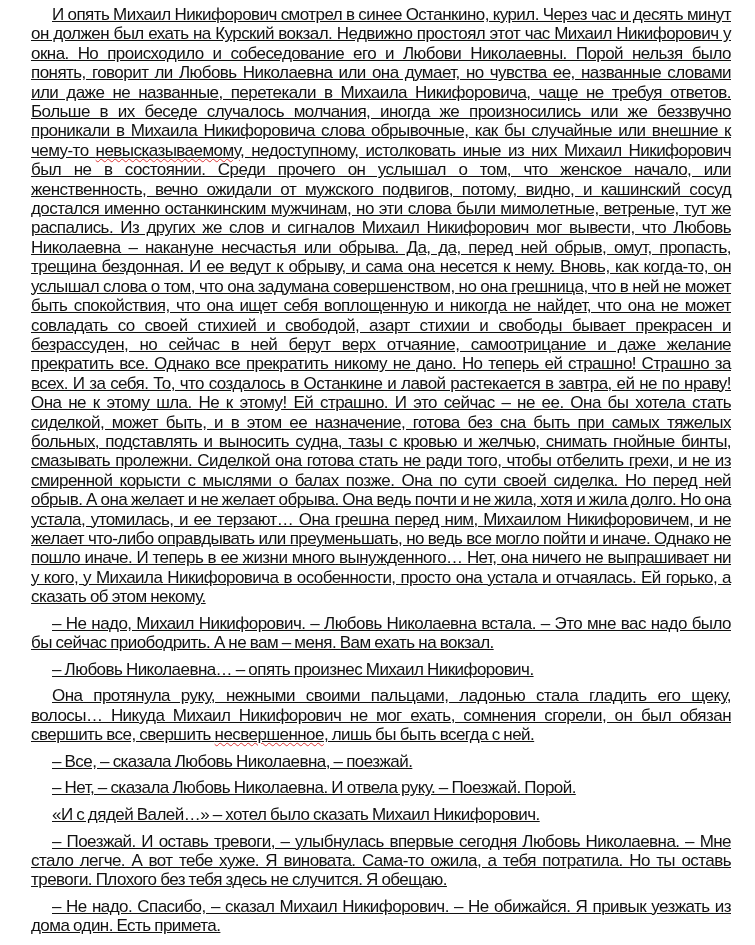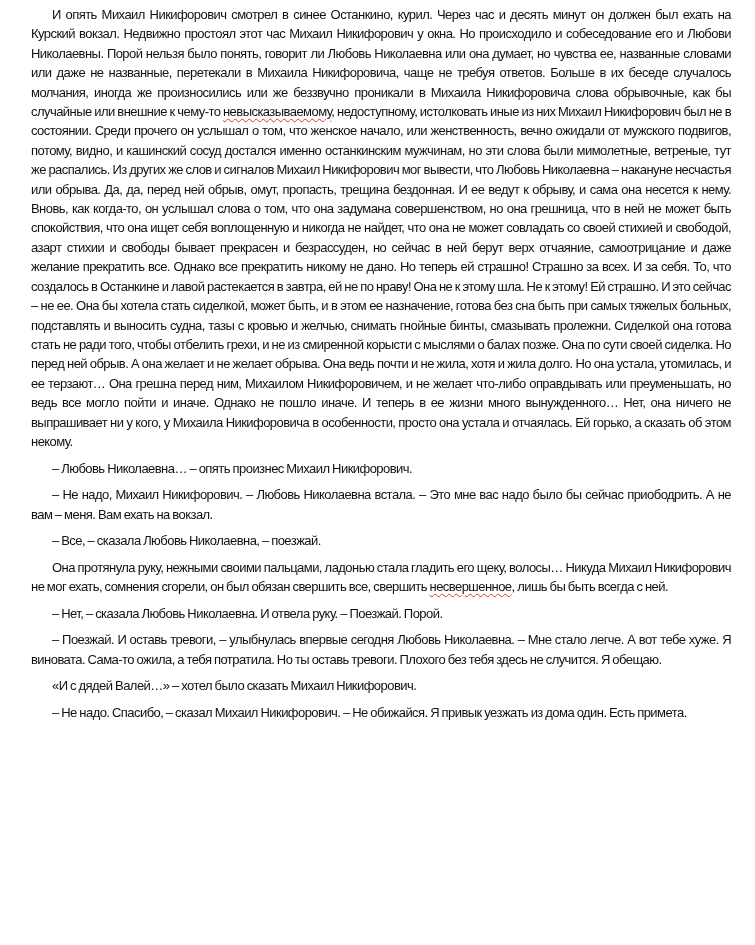--- a/index.html
+++ b/index.html
@@ -6,41 +6,42 @@
     body {
       width: 755px; height: 945px; overflow: hidden; position: relative;
       font-family: "Liberation Sans", sans-serif;
       color: #111111;
     }
     .page {
       position: absolute; left: 31px; top: 5px; width: 700px;
     }
     .para {
       margin: 0 0 7.2px 0;
-      font-size: 13px;
+      font-size: 17px;
       line-height: 19.4px;
       text-align: justify;
       text-indent: 21px;
       letter-spacing: -0.55px;
       word-spacing: -0.5px;
       font-stretch: condensed;
+      text-decoration: underline;
     }
     .squiggle {
       text-decoration: underline wavy #d33;
       text-decoration-thickness: 1px;
       text-underline-offset: 2px;
     }
   </style>
 </head>
 <body>
 
 <div class="page">
   <p class="para"><span>И опять Михаил Никифорович смотрел в синее Останкино, курил. Через час и десять минут он должен был ехать на Курский вокзал. Недвижно простоял этот час Михаил Никифорович у окна. Но происходило и собеседование его и Любови Николаевны. Порой нельзя было понять, говорит ли Любовь Николаевна или она думает, но чувства ее, названные словами или даже не названные, перетекали в Михаила Никифоровича, чаще не требуя ответов. Больше в их беседе случалось молчания, иногда же произносились или же беззвучно проникали в Михаила Никифоровича слова обрывочные, как бы случайные или внешние к чему-то </span><span class="squiggle">невысказываемому</span><span>, недоступному, истолковать иные из них Михаил Никифорович был не в состоянии. Среди прочего он услышал о том, что женское начало, или женственность, вечно ожидали от мужского подвигов, потому, видно, и кашинский сосуд достался именно останкинским мужчинам, но эти слова были мимолетные, ветреные, тут же распались. Из других же слов и сигналов Михаил Никифорович мог вывести, что Любовь Николаевна – накануне несчастья или обрыва. Да, да, перед ней обрыв, омут, пропасть, трещина бездонная. И ее ведут к обрыву, и сама она несется к нему. Вновь, как когда-то, он услышал слова о том, что она задумана совершенством, но она грешница, что в ней не может быть спокойствия, что она ищет себя воплощенную и никогда не найдет, что она не может совладать со своей стихией и свободой, азарт стихии и свободы бывает прекрасен и безрассуден, но сейчас в ней берут верх отчаяние, самоотрицание и даже желание прекратить все. Однако все прекратить никому не дано. Но теперь ей страшно! Страшно за всех. И за себя. То, что создалось в Останкине и лавой растекается в завтра, ей не по нраву! Она не к этому шла. Не к этому! Ей страшно. И это сейчас – не ее. Она бы хотела стать сиделкой, может быть, и в этом ее назначение, готова без сна быть при самых тяжелых больных, подставлять и выносить судна, тазы с кровью и желчью, снимать гнойные бинты, смазывать пролежни. Сиделкой она готова стать не ради того, чтобы отбелить грехи, и не из смиренной корысти с мыслями о балах позже. Она по сути своей сиделка. Но перед ней обрыв. А она желает и не желает обрыва. Она ведь почти и не жила, хотя и жила долго. Но она устала, утомилась, и ее терзают… Она грешна перед ним, Михаилом Никифоровичем, и не желает что-либо оправдывать или преуменьшать, но ведь все могло пойти и иначе. Однако не пошло иначе. И теперь в ее жизни много вынужденного… Нет, она ничего не выпрашивает ни у кого, у Михаила Никифоровича в особенности, просто она устала и отчаялась. Ей горько, а сказать об этом некому.</span></p>
+  <p class="para">– Не надо, Михаил Никифорович. – Любовь Николаевна встала. – Это мне вас надо было бы сейчас приободрить. А не вам – меня. Вам ехать на вокзал.</p>
   <p class="para">–  Любовь Николаевна… – опять произнес Михаил Никифорович.</p>
-  <p class="para">– Не надо, Михаил Никифорович. – Любовь Николаевна встала. – Это мне вас надо было бы сейчас приободрить. А не вам – меня. Вам ехать на вокзал.</p>
+  <p class="para"><span>Она протянула руку, нежными своими пальцами, ладонью стала гладить его щеку, волосы… Никуда Михаил Никифорович не мог ехать, сомнения сгорели, он был обязан свершить все, свершить </span><span class="squiggle">несвершенное</span><span>, лишь бы быть всегда с ней.</span></p>
   <p class="para">–  Все, – сказала Любовь Николаевна, – поезжай.</p>
-  <p class="para"><span>Она протянула руку, нежными своими пальцами, ладонью стала гладить его щеку, волосы… Никуда Михаил Никифорович не мог ехать, сомнения сгорели, он был обязан свершить все, свершить </span><span class="squiggle">несвершенное</span><span>, лишь бы быть всегда с ней.</span></p>
   <p class="para">–  Нет, – сказала Любовь Николаевна. И отвела руку. – Поезжай. Порой.</p>
+  <p class="para">«И с дядей Валей…» – хотел было сказать Михаил Никифорович.</p>
   <p class="para">–  Поезжай. И оставь тревоги, – улыбнулась впервые сегодня Любовь Николаевна. – Мне стало легче. А вот тебе хуже. Я виновата. Сама-то ожила, а тебя потратила. Но ты оставь тревоги. Плохого без тебя здесь не случится. Я обещаю.</p>
-  <p class="para">«И с дядей Валей…» – хотел было сказать Михаил Никифорович.</p>
   <p class="para">–  Не надо. Спасибо, – сказал Михаил Никифорович. – Не обижайся. Я привык уезжать из дома один. Есть примета.</p>
 
 </div>
 
 </body></html>

